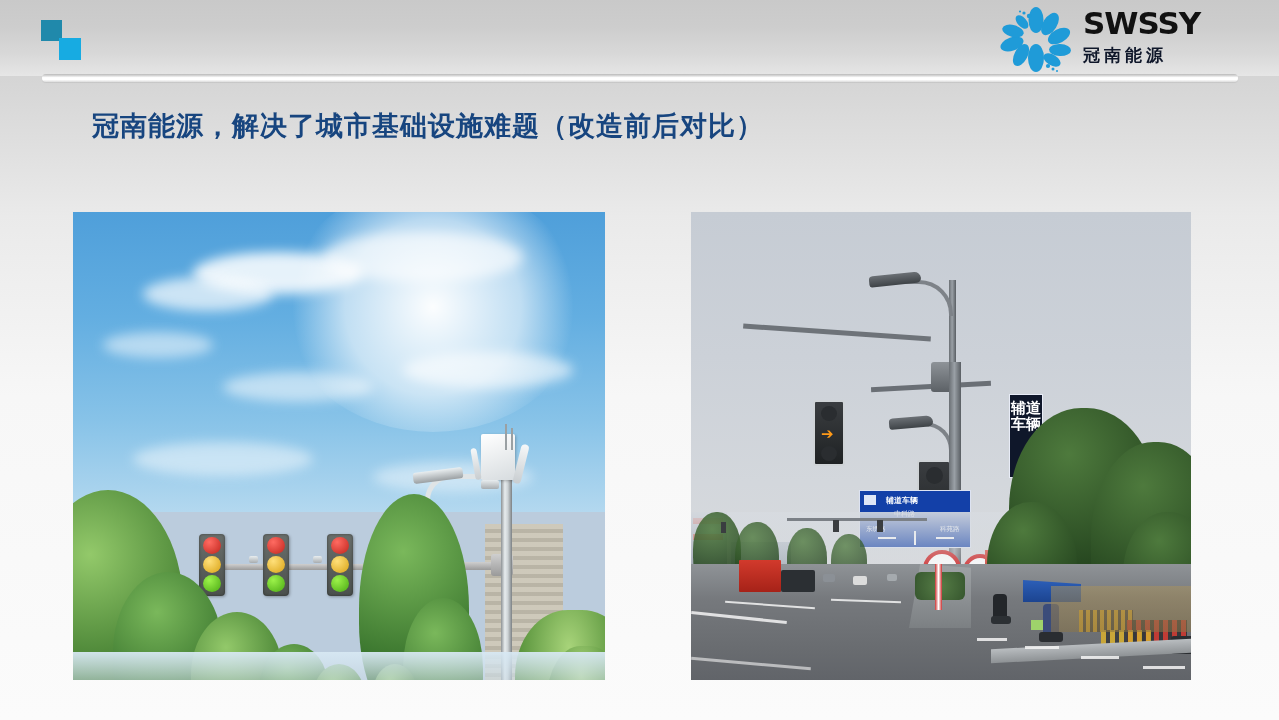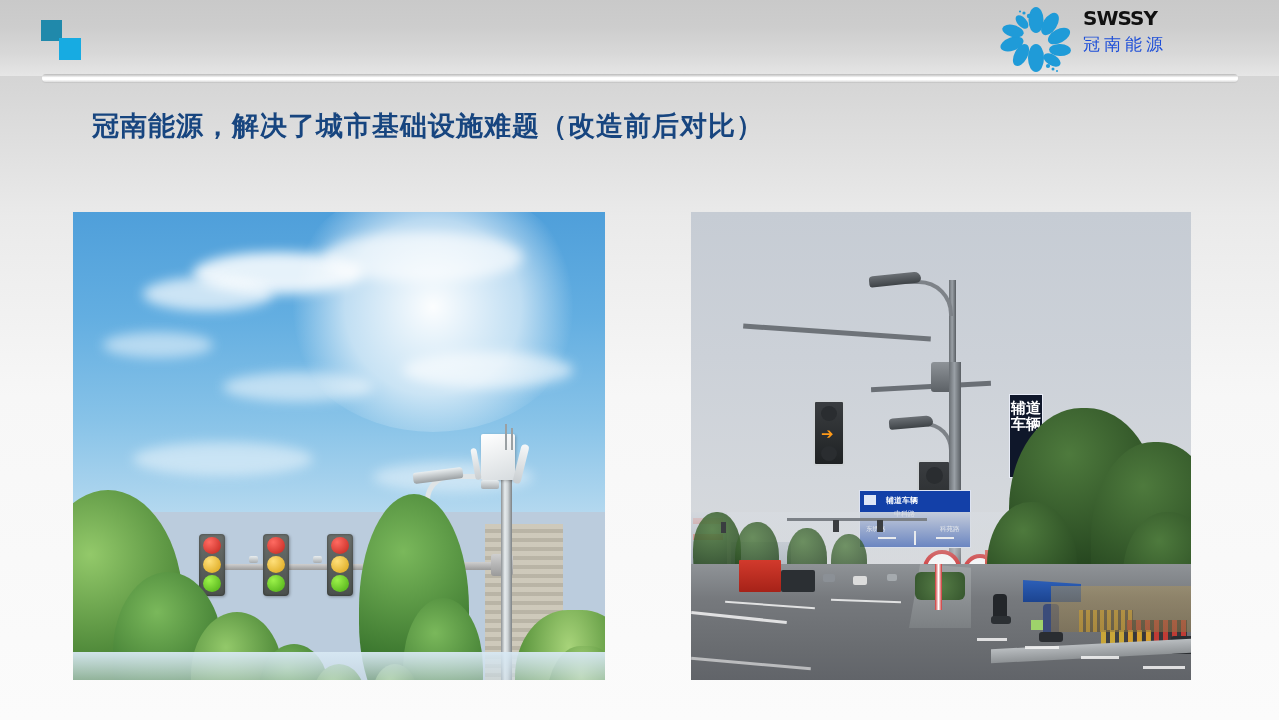--- a/index.html
+++ b/index.html
@@ -33,25 +33,25 @@
     background:linear-gradient(180deg,#b9b9b9 0%,#d9d9d9 22%,#ffffff 45%,#ffffff 70%,#dcdcdc 100%);
     border-radius:4px;
     box-shadow:0 1px 1px rgba(0,0,0,.07);
   }
 
   
   .logo { position:absolute; right:20px; top:4px; width:260px; height:72px; }
   .logo-mark { position:absolute; left:0; top:2px; width:74px; height:68px; }
   .logo-text { position:absolute; left:84px; top:4px; }
   .logo-name {
-    font-size:20px; font-weight:bold; color:#111; letter-spacing:-1px;
+    font-size:31px; font-weight:bold; color:#111; letter-spacing:-1px;
     font-family:"DejaVu Sans",sans-serif; line-height:1;
   }
   .logo-sub {
-    font-size:17px; font-weight:normal; color:#1d4ed8; letter-spacing:4px;
+    font-size:17px; font-weight:bold; color:#0f172a; letter-spacing:4px;
     margin-top:5px;
   }
 
   
   .subtitle {
     position:absolute; left:92px; top:108px;
     font-size:27px; font-weight:bold; color:#17457f;
     letter-spacing:1px; white-space:nowrap;
   }
 

